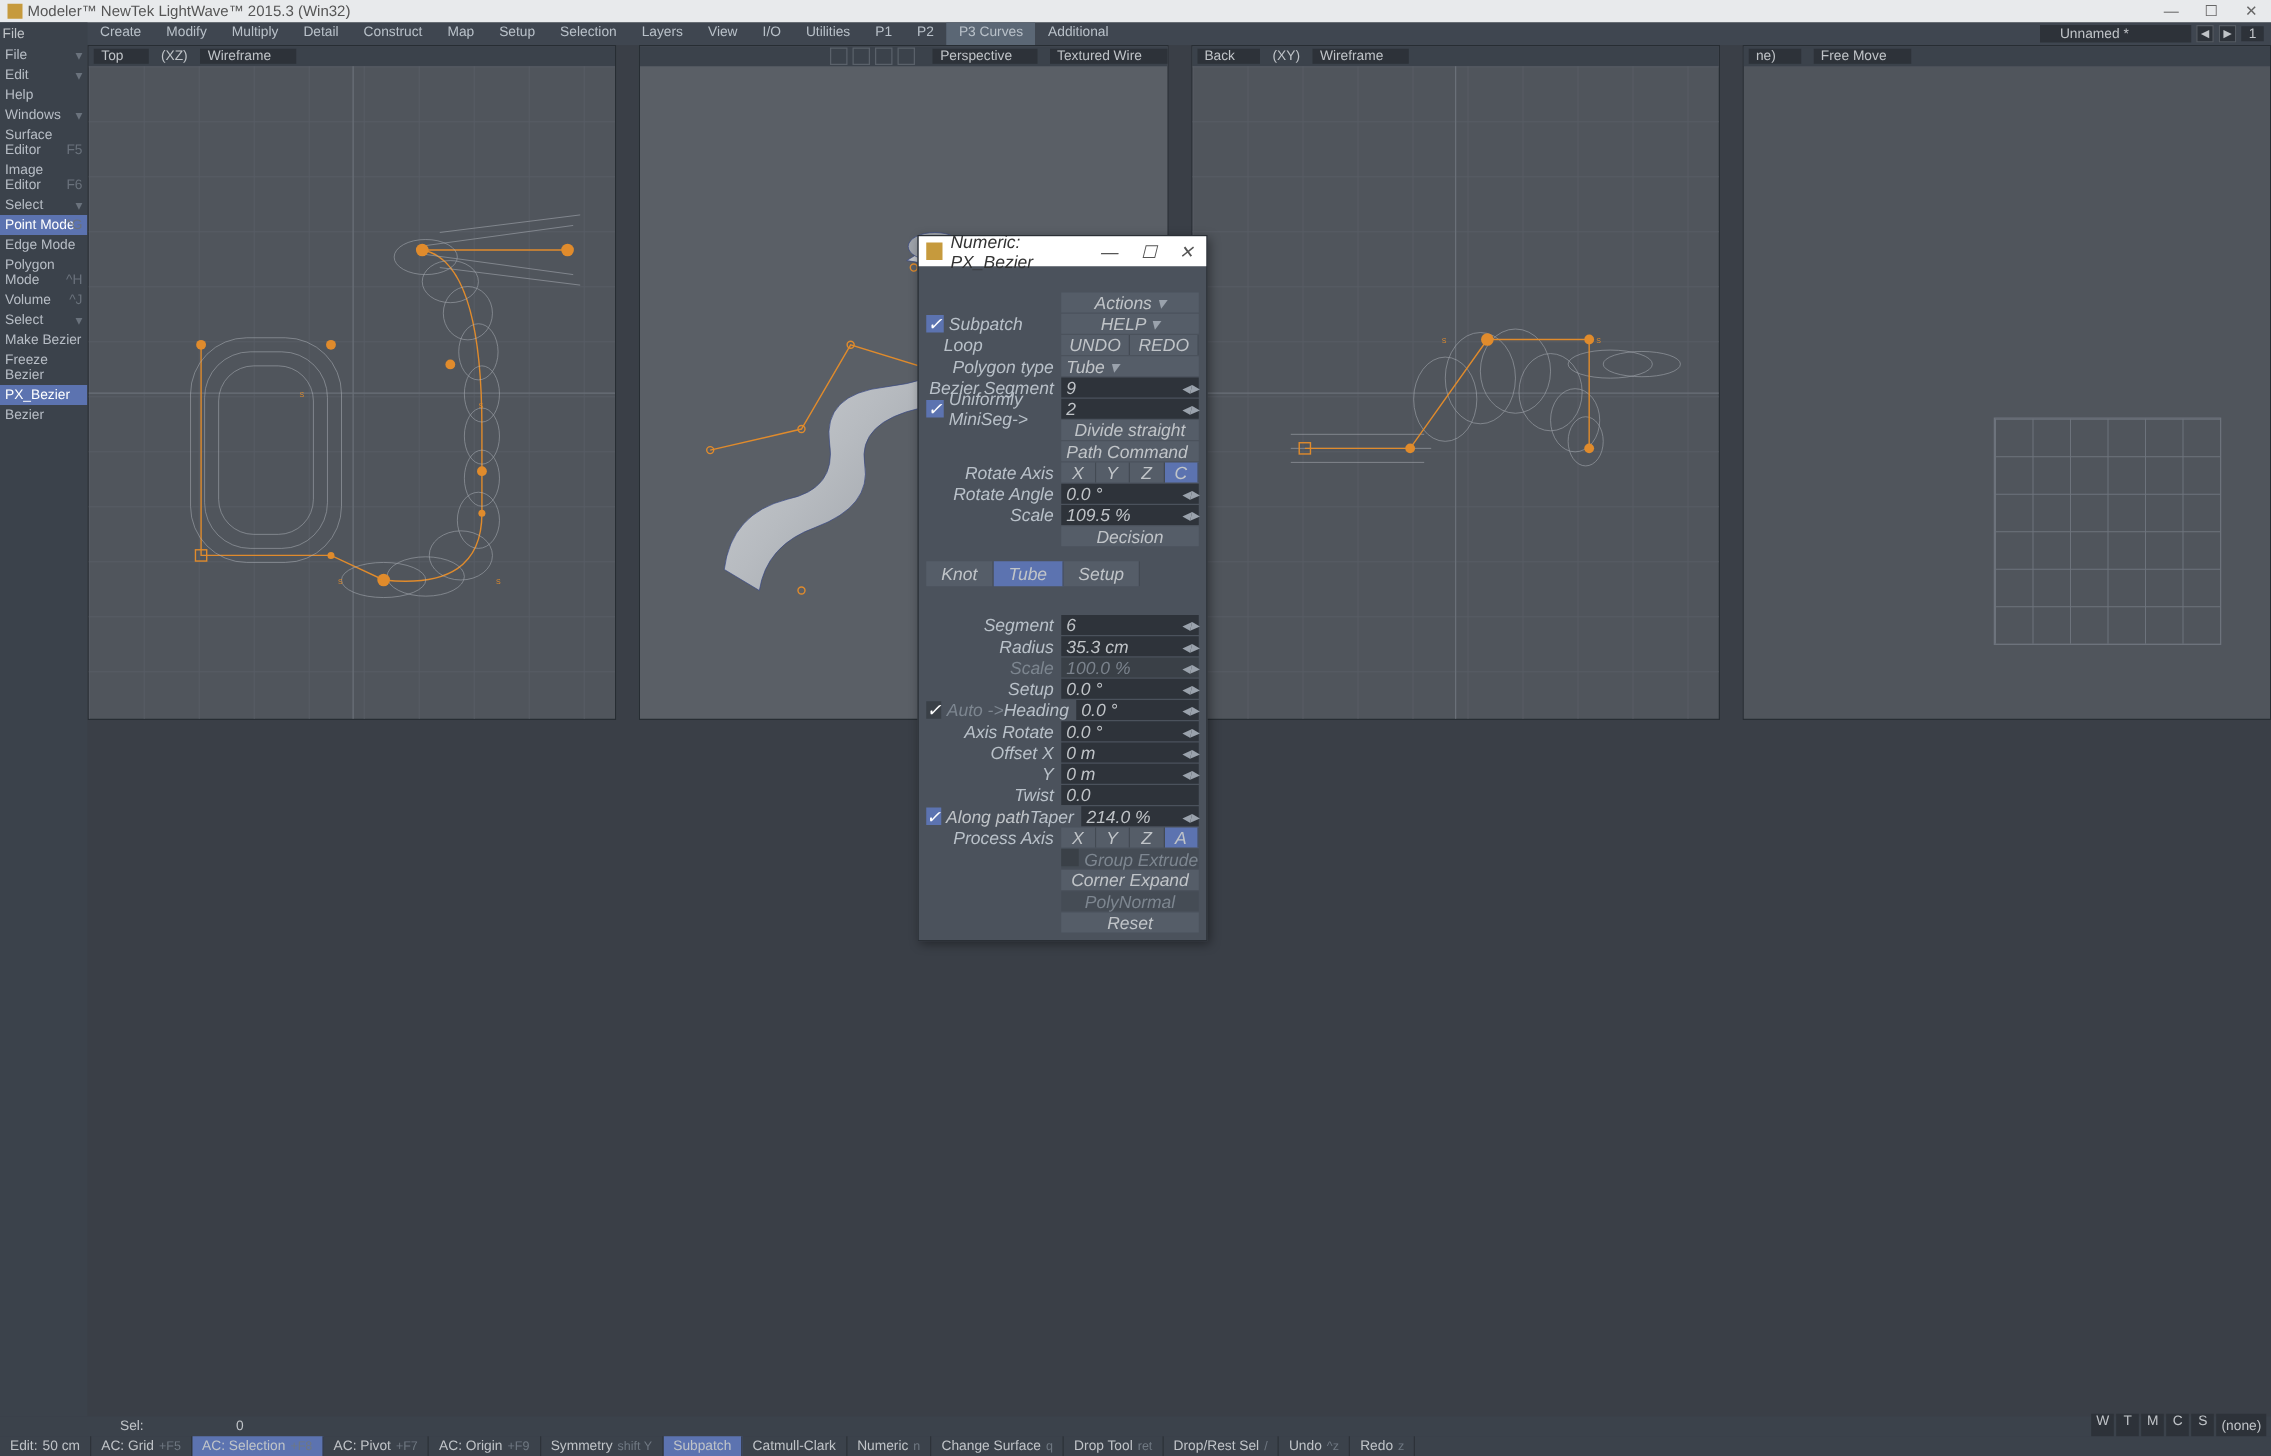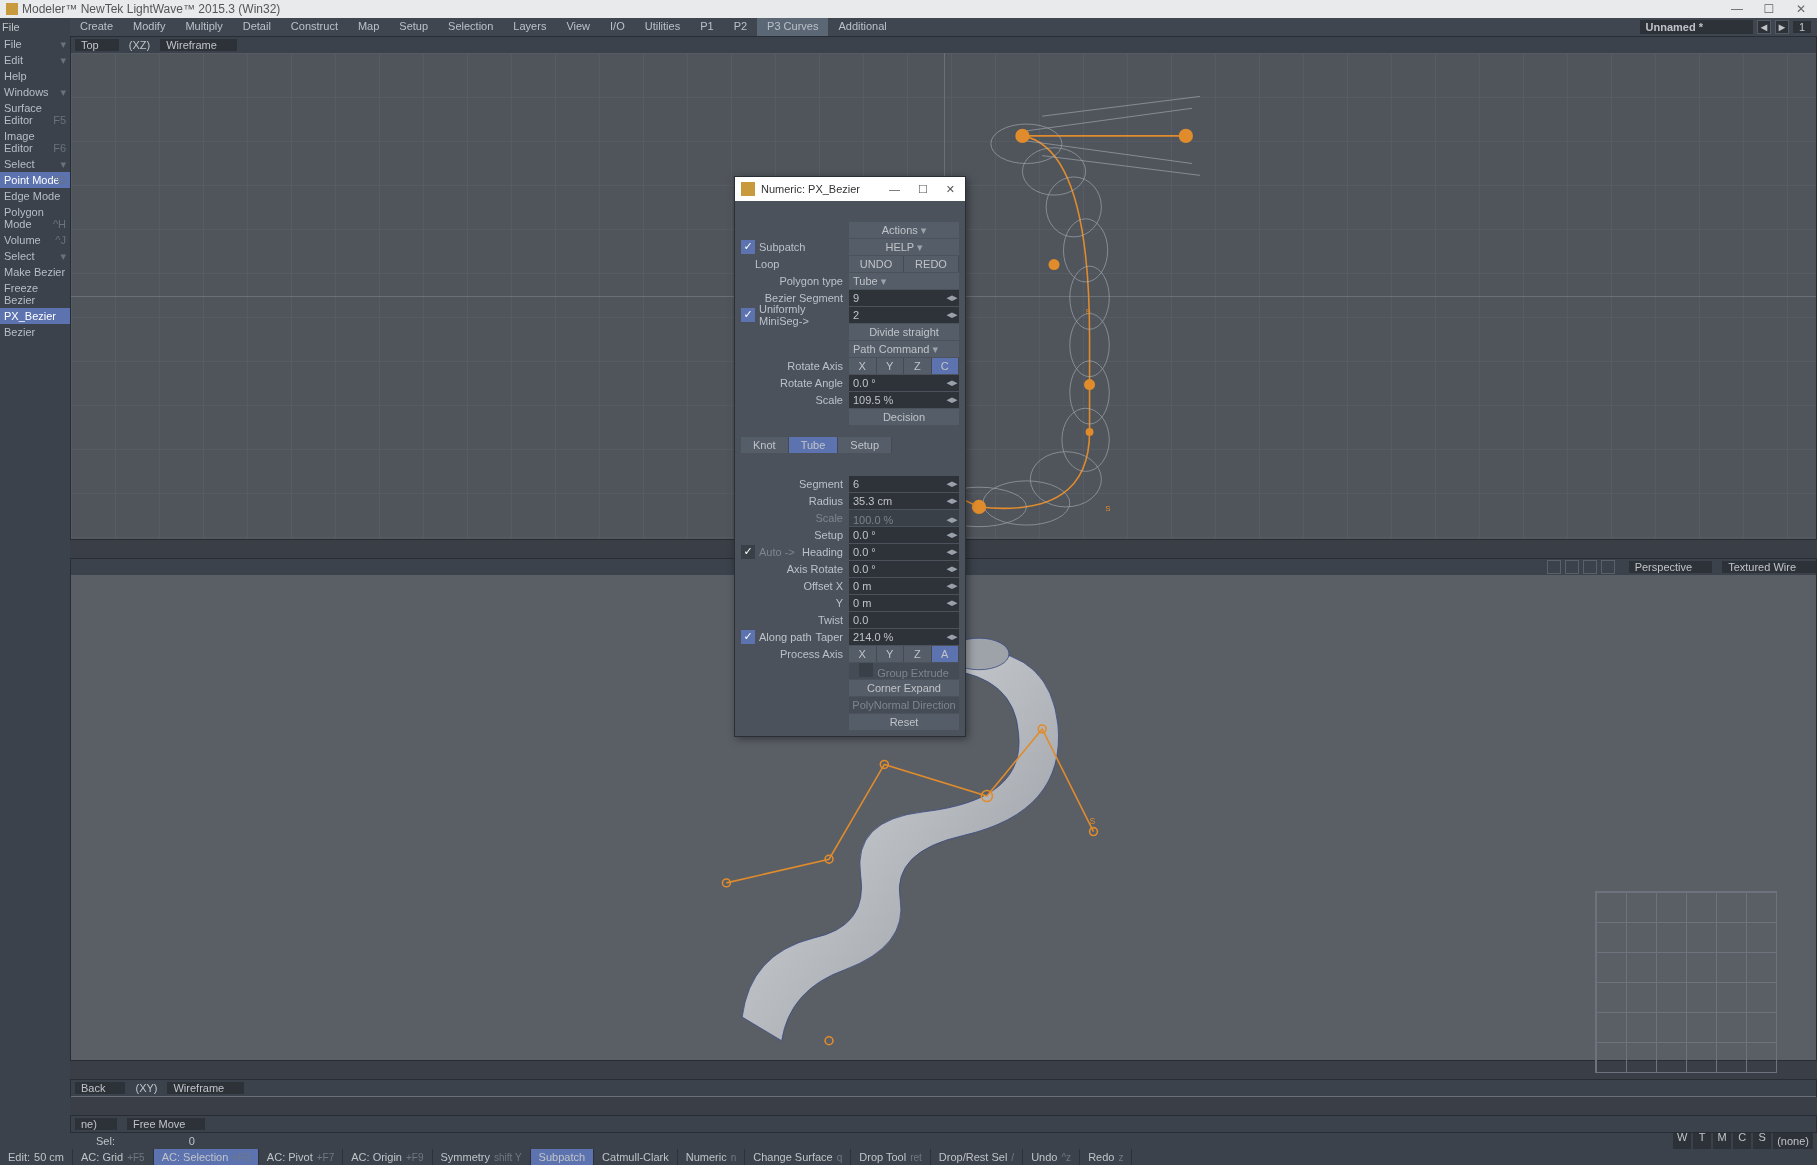--- a/index.html
+++ b/index.html
@@ -12,56 +12,56 @@
 .title-bar .wincontrols { margin-left: auto; display: flex; }
 .title-bar .wincontrols span { width: 32px; text-align: center; color: #666; cursor: default; }
 
 
 .menu-row { height: 18px; background: #3f4650; display: flex; align-items: stretch; }
 .menu-row .left { width: 70px; background: #3b424b; display: flex; align-items: center; padding-left: 2px; }
 .menu-row .tabs { display: flex; }
 .menu-row .tab { padding: 2px 10px; color: #b9c1c9; font-size: 11px; cursor: default; }
 .menu-row .tab.active { background: #5b6775; }
 .menu-row .scene { margin-left: auto; display: flex; align-items: center; gap: 4px; padding-right: 6px; }
-.menu-row .scene-name { background: #2d3239; padding: 1px 50px 1px 6px; font-weight: bold; }
+.menu-row .scene-name { background: #2d3239; padding: 1px 50px 1px 16px; }
 .menu-row .nav-btn { background: #2d3239; border: 1px solid #555b63; width: 14px; height: 14px; text-align: center; line-height: 12px; }
 .menu-row .layer-box { background: #2d3239; width: 18px; text-align: center; }
 
 
 .body { flex: 1; display: flex; }
 
 
 .side { width: 70px; background: #3b424b; display: flex; flex-direction: column; }
 .side .item { padding: 2px 4px; font-size: 11px; color: #b8bec6; border-bottom: 0; position: relative; }
 .side .item .sc { position: absolute; right: 4px; color: #6a727c; }
 .side .item.drop::after { content: "▾"; position: absolute; right: 4px; color: #6a727c; }
 .side .item.sel { background: #5c73b0; color: #fff; }
 
 
-.views { flex: 1; display: grid; grid-template-columns: 1fr; grid-template-rows: 1fr 1fr; gap: 18px; position: relative; }
+.views { flex: 1; display: grid; grid-template-columns: 1fr 1fr 1fr 1fr; grid-template-rows: 1fr 1fr; gap: 18px; position: relative; }
 .viewport { position: relative; border: 1px solid #272d33; background: #50555c; }
 .viewport .hdr { height: 16px; background: #3b424b; display: flex; align-items: center; gap: 10px; padding-left: 4px; }
 .viewport .hdr .sel { background: #2d3239; padding: 0 20px 0 6px; }
 .viewport .hdr .tools { margin-left: auto; display: flex; gap: 4px; padding-right: 4px; }
 .viewport .hdr .tools span { width: 14px; height: 14px; border: 1px solid #5a616a; display: inline-block; }
 .viewport .canvas { position: absolute; top: 16px; left:0; right:0; bottom:0; }
 .viewport .gridbg { position: absolute; inset:0;
   background-image:
     linear-gradient(to right,#575c64 1px,transparent 1px),
     linear-gradient(to bottom,#575c64 1px,transparent 1px);
   background-size: 44px 44px;
 }
 .viewport.persp { background: #5a5f66; }
 .viewport .gridbg.axis::before,
 .viewport .gridbg.axis::after { content:""; position:absolute; background:#6a7078; }
 .viewport .gridbg.axis::before { left:50%; top:0; bottom:0; width:1px; }
 .viewport .gridbg.axis::after  { top:50%; left:0; right:0; height:1px; }
 
 
-.dlg { position: absolute; left: 664px; top: 140px; width: 232px; background: #4b525c; border: 1px solid #2a2f35; font-size: 11px; box-shadow: 2px 2px 8px rgba(0,0,0,.4); }
+.dlg { position: absolute; left: 664px; top: 152px; width: 232px; background: #4b525c; border: 1px solid #2a2f35; font-size: 14px; box-shadow: 2px 2px 8px rgba(0,0,0,.4); font-style: italic; }
 .dlg .dlg-title { height: 24px; background: #fff; display: flex; align-items: center; padding-left: 6px; color: #333; }
 .dlg .dlg-title .icon { width: 14px; height: 14px; background: #c69a3d; margin-right: 6px; }
 .dlg .dlg-title .btns { margin-left: auto; display: flex; gap: 18px; padding-right: 10px; color: #555; }
 .dlg .sect { padding: 20px 6px 6px 6px; }
 .dlg .row { display: flex; align-items: center; height: 17px; margin-bottom: 0px; }
 .dlg .row label { flex: 1; text-align: right; padding-right: 6px; color: #b9c1c9; }
 .dlg .row label.dim { color: #7d8690; }
 .dlg .field { width: 110px; height: 16px; background: #2e333a; padding-left: 4px; display: flex; align-items: center; justify-content: space-between; }
 .dlg .field.dim { background: #3a4047; color: #7a828c; align-items: flex-end; }
 .dlg .field .spin { width: 14px; text-align: center; color: #9aa2ac; }

